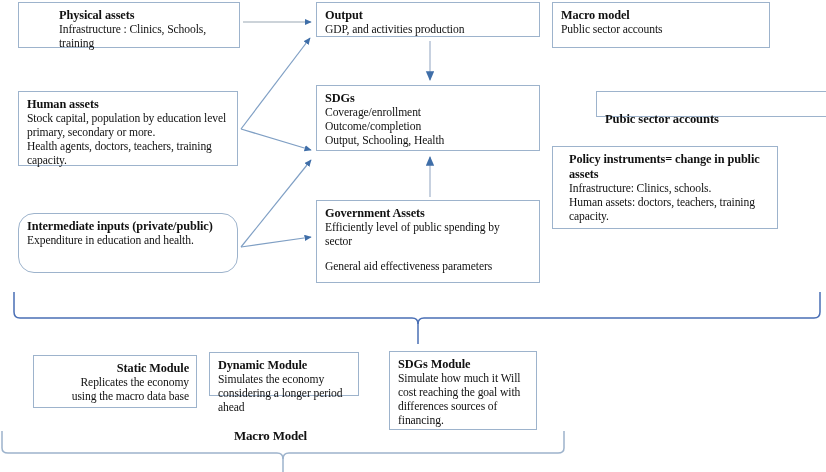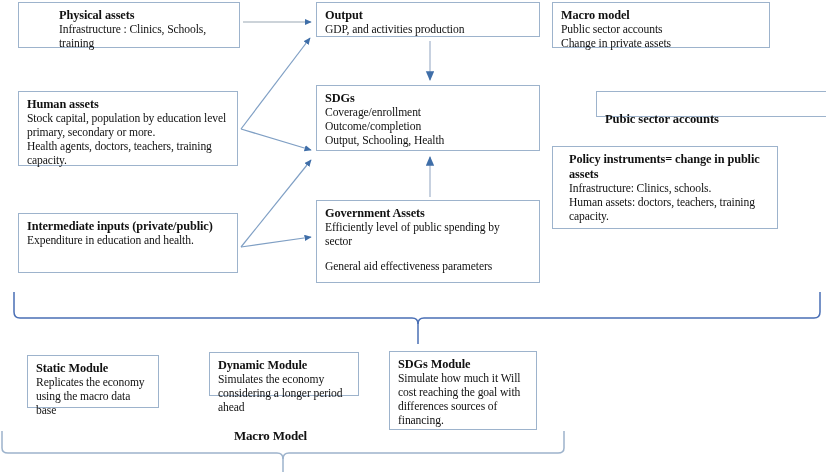--- a/index.html
+++ b/index.html
@@ -71,21 +71,20 @@
   </div>
 
   <div class="box" style="left:316px; top:2px; width:224px; height:35px;">
     <span class="title">Output</span>
     <span class="line">GDP, and activities production</span>
   </div>
 
   <div class="box" style="left:552px; top:2px; width:218px; height:46px;">
     <span class="title">Macro model</span>
     <span class="line">Public sector accounts</span>
-    <span class="line">Change in private assets</span>
   </div>
 
   <div class="box" style="left:18px; top:91px; width:220px; height:75px;">
     <span class="title">Human assets</span>
     <span class="line">Stock capital, population by education level</span>
     <span class="line">primary, secondary or more.</span>
     <span class="line">Health agents, doctors, teachers, training</span>
     <span class="line">capacity.</span>
   </div>
 
@@ -100,33 +99,33 @@
     <span class="title">Pubic sector accounts</span>
   </div>
 
   <div class="box" style="left:552px; top:146px; width:226px; height:83px;padding-left:16px;">
     <span class="title">Policy instruments= change in public assets</span>
     <span class="line">Infrastructure: Clinics, schools.</span>
     <span class="line">Human assets: doctors, teachers, training</span>
     <span class="line">capacity.</span>
   </div>
 
-  <div class="box" style="left:18px; top:213px; width:220px; height:60px;">
+  <div class="box" style="left:18px; top:213px; width:220px; height:60px;border-radius:16px;">
     <span class="title">Intermediate inputs (private/public)</span>
     <span class="line">Expenditure in education and health.</span>
   </div>
 
   <div class="box" style="left:316px; top:200px; width:224px; height:83px;">
     <span class="title">Government Assets</span>
     <span class="line">Efficiently level of public spending by</span>
     <span class="line">sector</span>
     <span class="line gap">General aid effectiveness parameters</span>
   </div>
 
-  <div class="box" style="left:27px; top:355px; width:132px; height:53px;">
+  <div class="box" style="left:33px; top:355px; width:164px; height:53px;text-align:right;">
     <span class="title">Static Module</span>
     <span class="line">Replicates the economy</span>
     <span class="line">using the macro data base</span>
   </div>
 
   <div class="box" style="left:209px; top:352px; width:150px; height:44px;">
     <span class="title">Dynamic Module</span>
     <span class="line">Simulates the economy</span>
     <span class="line">considering a longer period</span>
     <span class="line">ahead</span>

